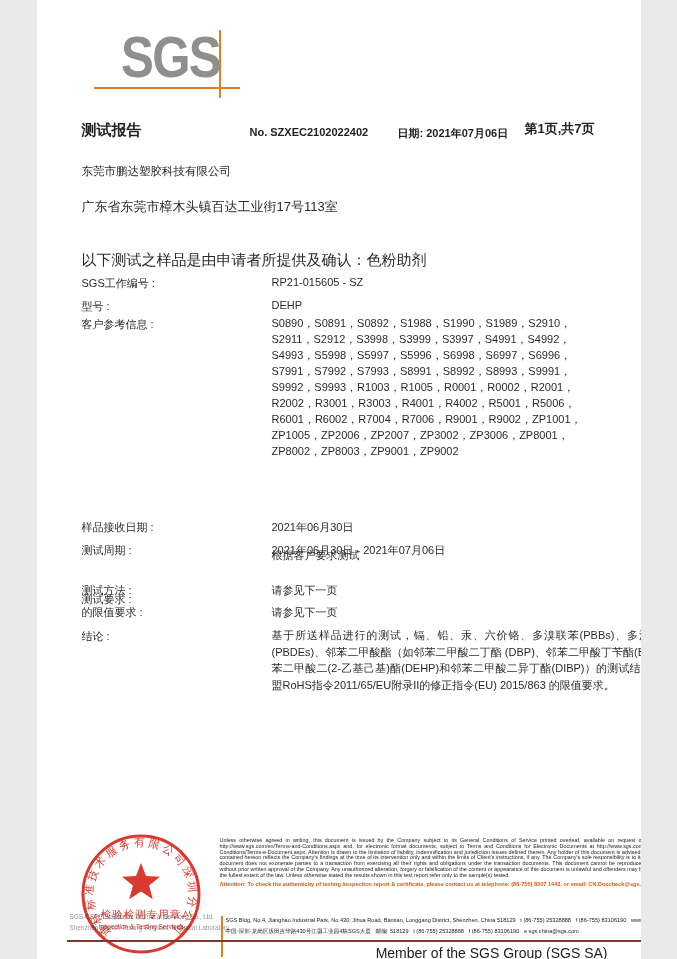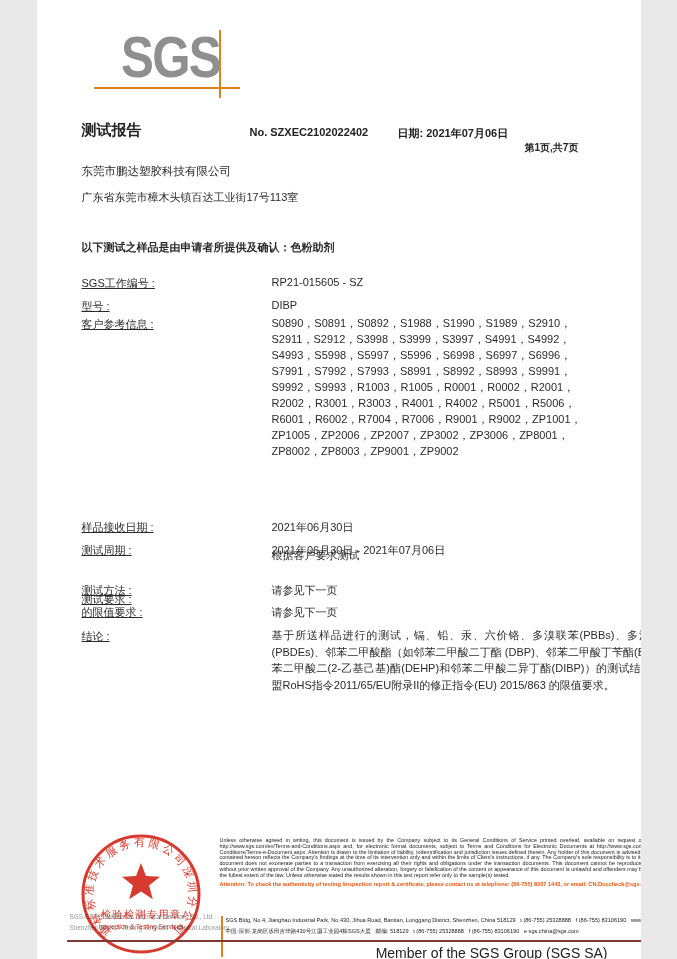--- a/index.html
+++ b/index.html
@@ -16,29 +16,29 @@
     color:#8f8f8f; line-height:48px; letter-spacing:-2px;
     transform:scaleX(.85); transform-origin:left top;
   }
   .hline-top { position:absolute; left:57px; top:87px; width:146px; height:2px; background:#e0801f; }
   .vline-top { position:absolute; left:182px; top:30px; width:2px; height:68px; background:#e0801f; }
 
   
   .doc-title { position:absolute; left:45px; top:121px; font-size:15px; font-weight:bold; color:#222;text-align:right; }
   .report-no { position:absolute; left:213px; top:126px; font-size:11px; font-weight:bold; color:#222; }
   .report-date { position:absolute; left:361px; top:126px; font-size:11px; font-weight:bold; color:#222; }
-  .page-info { position:absolute; left:488px; top:141px; font-size:10px; font-weight:bold; color:#222; }
+  .page-info { position:absolute; left:488px; top:120px; font-size:13px; font-weight:bold; color:#222; }
 
   
   .applicant-name { position:absolute; left:45px; top:164px; font-size:11.5px; }
-  .applicant-address { position:absolute; left:45px; top:190px; font-size:11px; }
+  .applicant-address { position:absolute; left:45px; top:198px; font-size:13px; }
 
-  .intro-line { position:absolute; left:45px; top:240px; font-size:11px;font-weight:bold; }
+  .intro-line { position:absolute; left:45px; top:251px; font-size:15px; }
 
-  .field-label { position:absolute; left:45px; font-size:11px;text-decoration:underline; }
+  .field-label { position:absolute; left:45px; font-size:11px; }
   .field-value { position:absolute; left:235px; font-size:11px; }
   .ref-lines { position:absolute; left:235px; top:315px; font-size:11px; line-height:16px; white-space:pre-line; }
   .conclusion-text {
     position:absolute; left:235px; top:627px; width:414px;
     font-size:11px; line-height:16.6px; text-align:justify;
   }
 
   
   .footer-company-1 { position:absolute; left:33px; top:913px; font-size:6.4px; color:#8f8f8f; white-space:nowrap; }
   .footer-company-2 { position:absolute; left:33px; top:924px; font-size:6.4px; color:#9a9a9a; white-space:nowrap; }
@@ -70,21 +70,21 @@
 
   <div class="applicant-name">东莞市鹏达塑胶科技有限公司</div>
   <div class="applicant-address">广东省东莞市樟木头镇百达工业街17号113室</div>
 
   <div class="intro-line">以下测试之样品是由申请者所提供及确认：色粉助剂</div>
 
   <div class="field-label" style="top:276px">SGS工作编号 :</div>
   <div class="field-value" style="top:276px">RP21-015605 - SZ</div>
 
   <div class="field-label" style="top:299px">型号 :</div>
-  <div class="field-value" style="top:299px">DIBP</div>
+  <div class="field-value" style="top:299px">DEHP</div>
 
   <div class="field-label" style="top:317px">客户参考信息 :</div>
   <div class="ref-lines">S0890，S0891，S0892，S1988，S1990，S1989，S2910，
 S2911，S2912，S3998，S3999，S3997，S4991，S4992，
 S4993，S5998，S5997，S5996，S6998，S6997，S6996，
 S7991，S7992，S7993，S8991，S8992，S8993，S9991，
 S9992，S9993，R1003，R1005，R0001，R0002，R2001，
 R2002，R3001，R3003，R4001，R4002，R5001，R5006，
 R6001，R6002，R7004，R7006，R9001，R9002，ZP1001，
 ZP1005，ZP2006，ZP2007，ZP3002，ZP3006，ZP8001，

